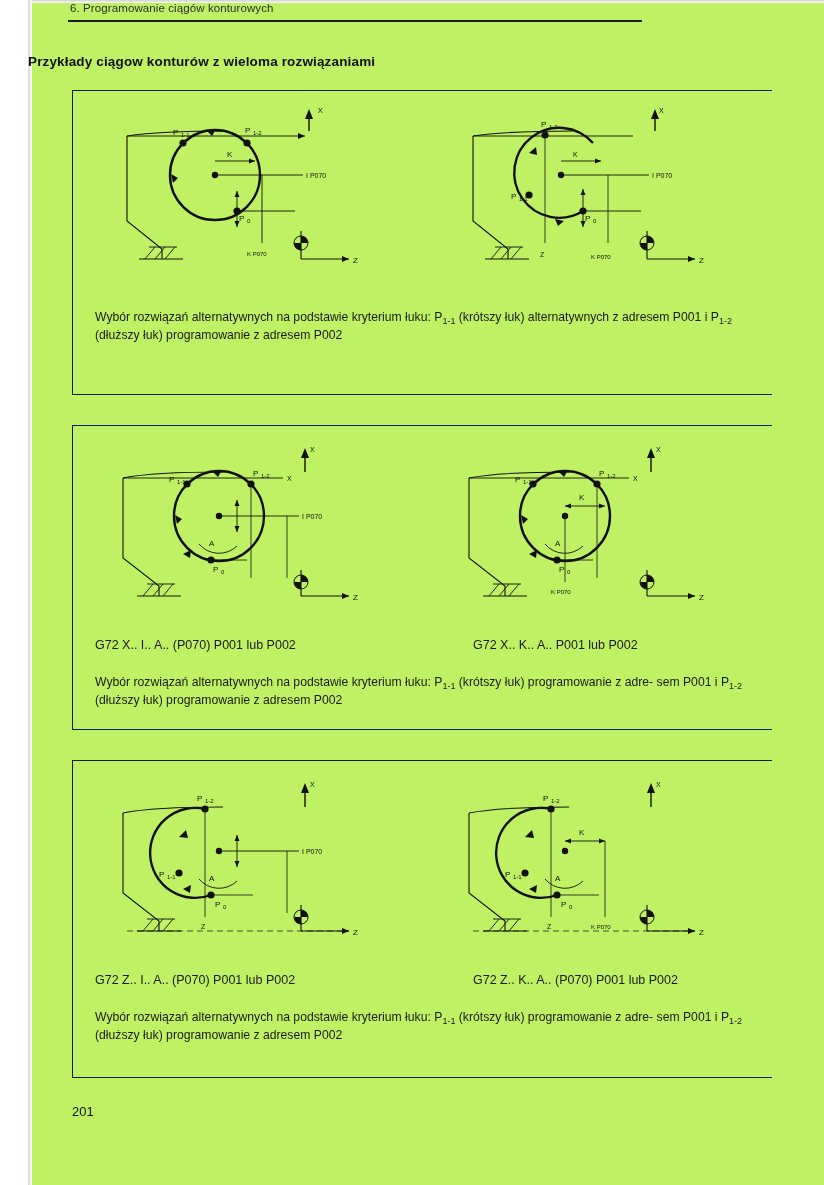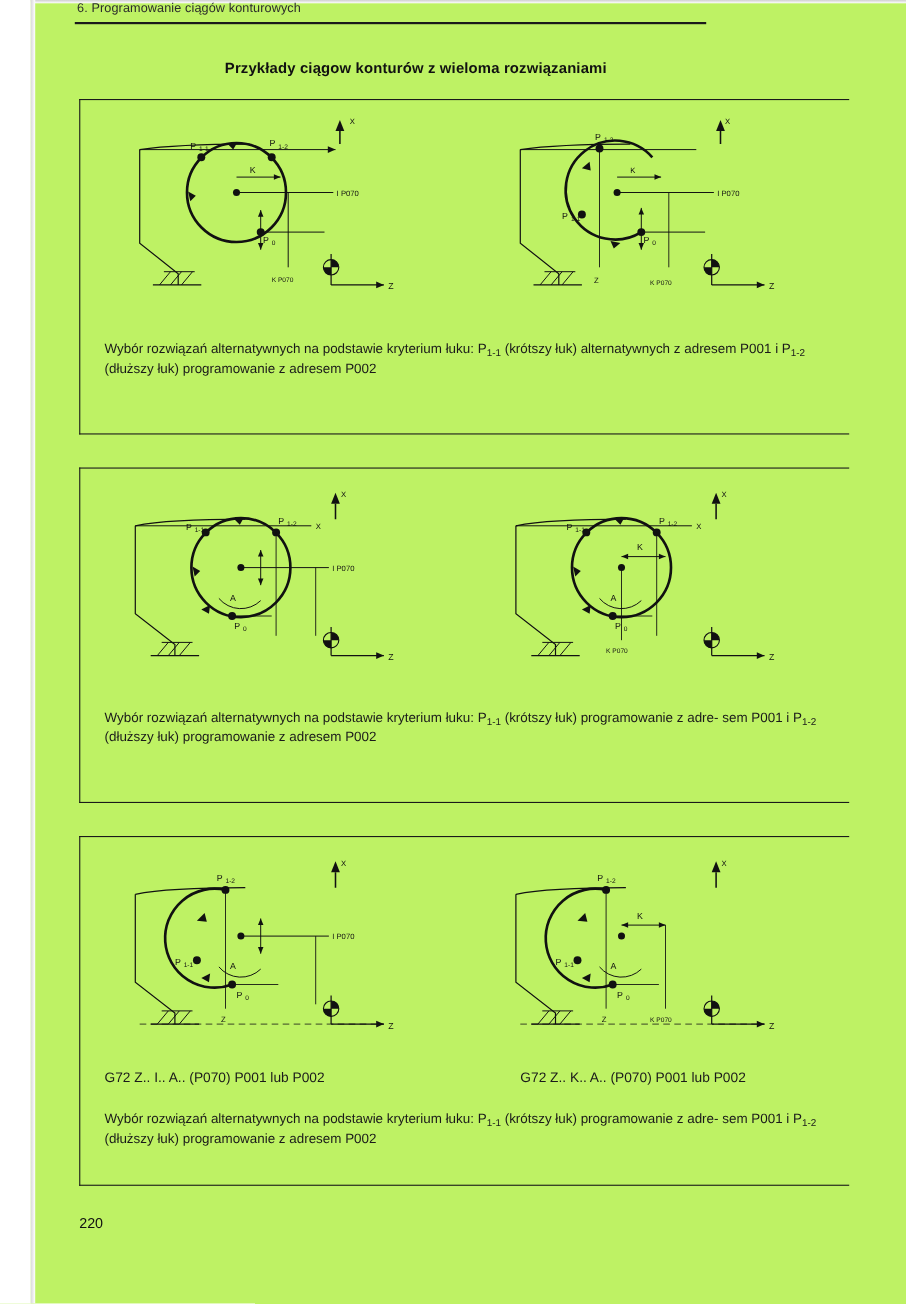--- a/index.html
+++ b/index.html
@@ -58,21 +58,20 @@
     height: 2px;
     background: #1a1a1a;
   }
 
   
   .section-title {
     position: absolute;
     left: 0;
     top: 54px;
     width: 700px;
-    text-align: center;
     font-size: 13.5px;
     font-weight: bold;
     color: #111;
     letter-spacing: 0.15px;
   }
 
   
   .panel {
     position: absolute;
     left: 44px;
@@ -433,20 +432,24 @@
           <path d="M214 163 A7 7 0 0 1 207 156 L214 156 Z" fill="#111"></path>
 
           <line x1="214" y1="170" x2="262" y2="170" stroke="#111" stroke-width="1.1"></line>
           <path d="M262 170 l-7 -3 l0 6 z" fill="#111"></path>
           <text x="266" y="174" font-size="8">Z</text>
           <line x1="214" y1="170" x2="214" y2="144" stroke="#111" stroke-width="1.1"></line>
         </svg>
       </div>
     </div>
 
+    <div class="caption-row">
+      <div class="caption caption-left">G72 X.. I.. A.. (P070) P001 lub P002</div>
+      <div class="caption caption-right">G72 X.. K.. A.. P001 lub P002</div>
+    </div>
 
     <div class="note">
       <span>Wybór rozwiązań alternatywnych na podstawie kryterium łuku: P</span><sub>1-1</sub><span> (krótszy łuk) programowanie z adre-</span>
       <span>sem P001 i P</span><sub>1-2</sub><span> (dłuższy łuk) programowanie z adresem P002</span>
     </div>
   </div>
 
   <div class="panel" id="panel-3">
     <div class="fig-area">
 
@@ -571,21 +574,21 @@
       <div class="caption caption-left">G72 Z.. I.. A.. (P070) P001 lub P002</div>
       <div class="caption caption-right">G72 Z.. K.. A.. (P070) P001 lub P002</div>
     </div>
 
     <div class="note">
       <span>Wybór rozwiązań alternatywnych na podstawie kryterium łuku: P</span><sub>1-1</sub><span> (krótszy łuk) programowanie z adre-</span>
       <span>sem P001 i P</span><sub>1-2</sub><span> (dłuższy łuk) programowanie z adresem P002</span>
     </div>
   </div>
 
-  <div class="page-number">220</div>
+  <div class="page-number">201</div>
 
   <div class="binding">
     <div class="hole" style="top:38px"></div>
     <div class="hole" style="top:118px"></div>
     <div class="hole" style="top:198px"></div>
     <div class="hole" style="top:278px"></div>
     <div class="hole" style="top:358px"></div>
     <div class="hole" style="top:438px"></div>
     <div class="hole" style="top:518px"></div>
     <div class="hole" style="top:598px"></div>

